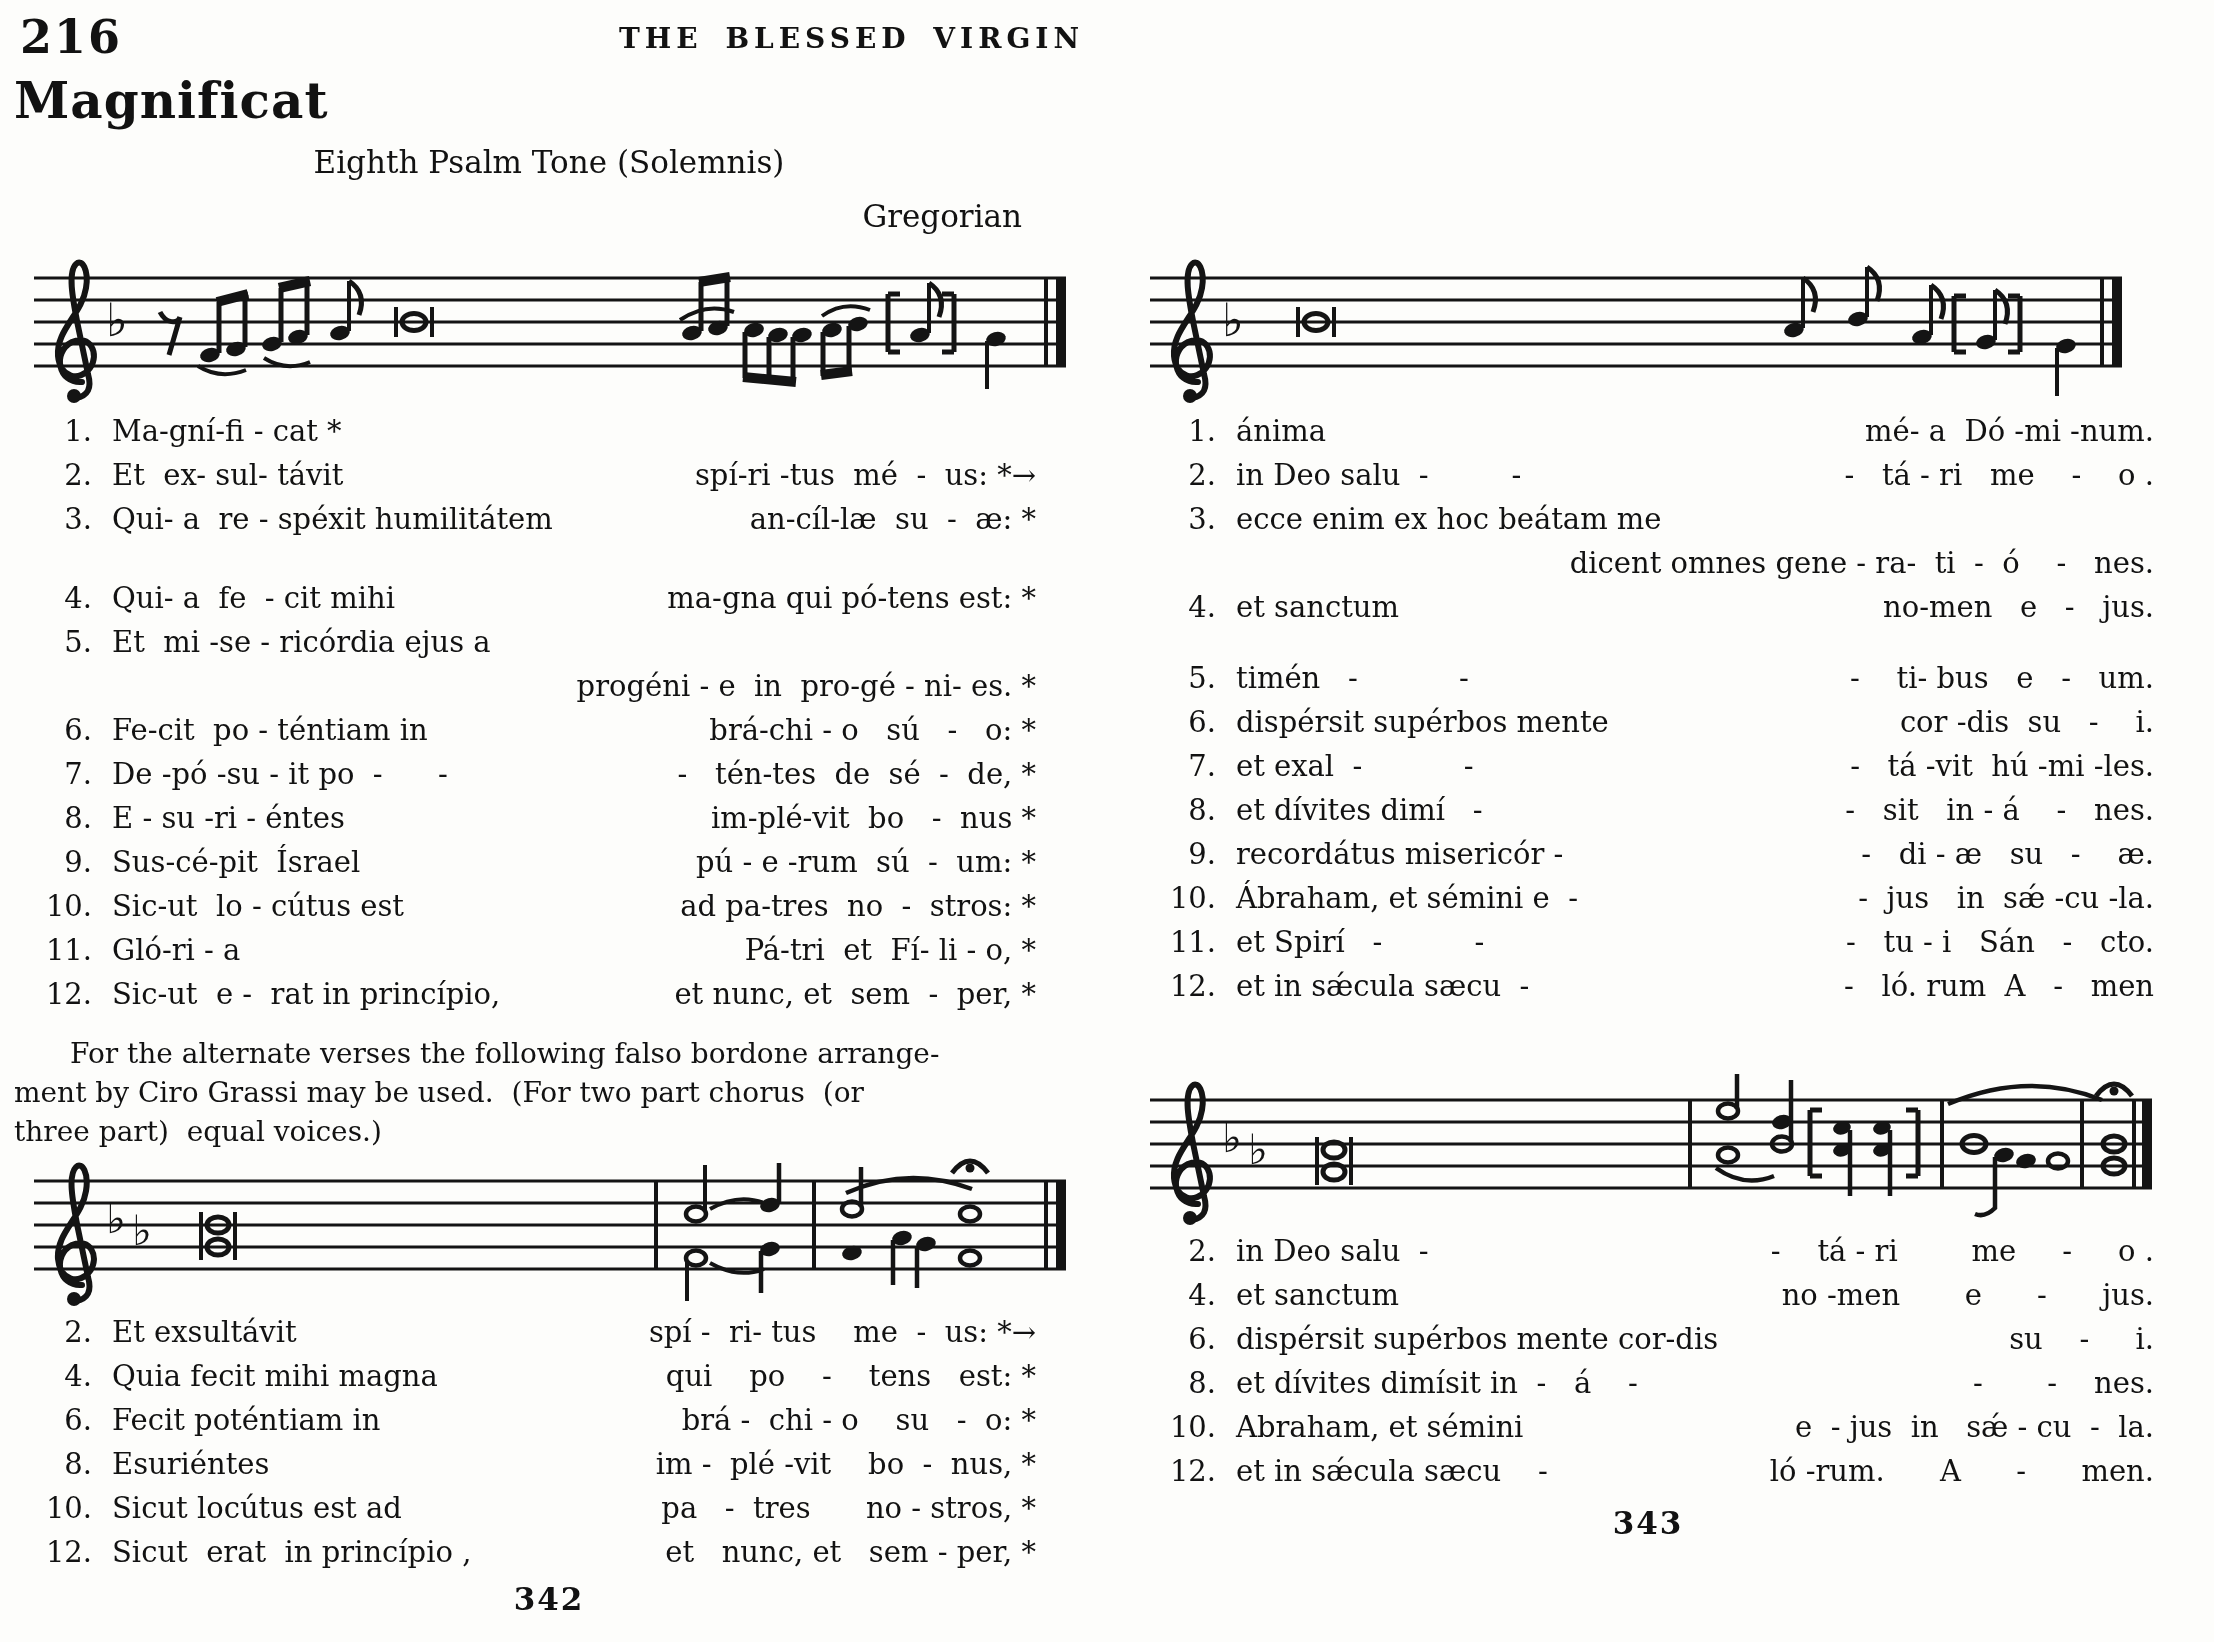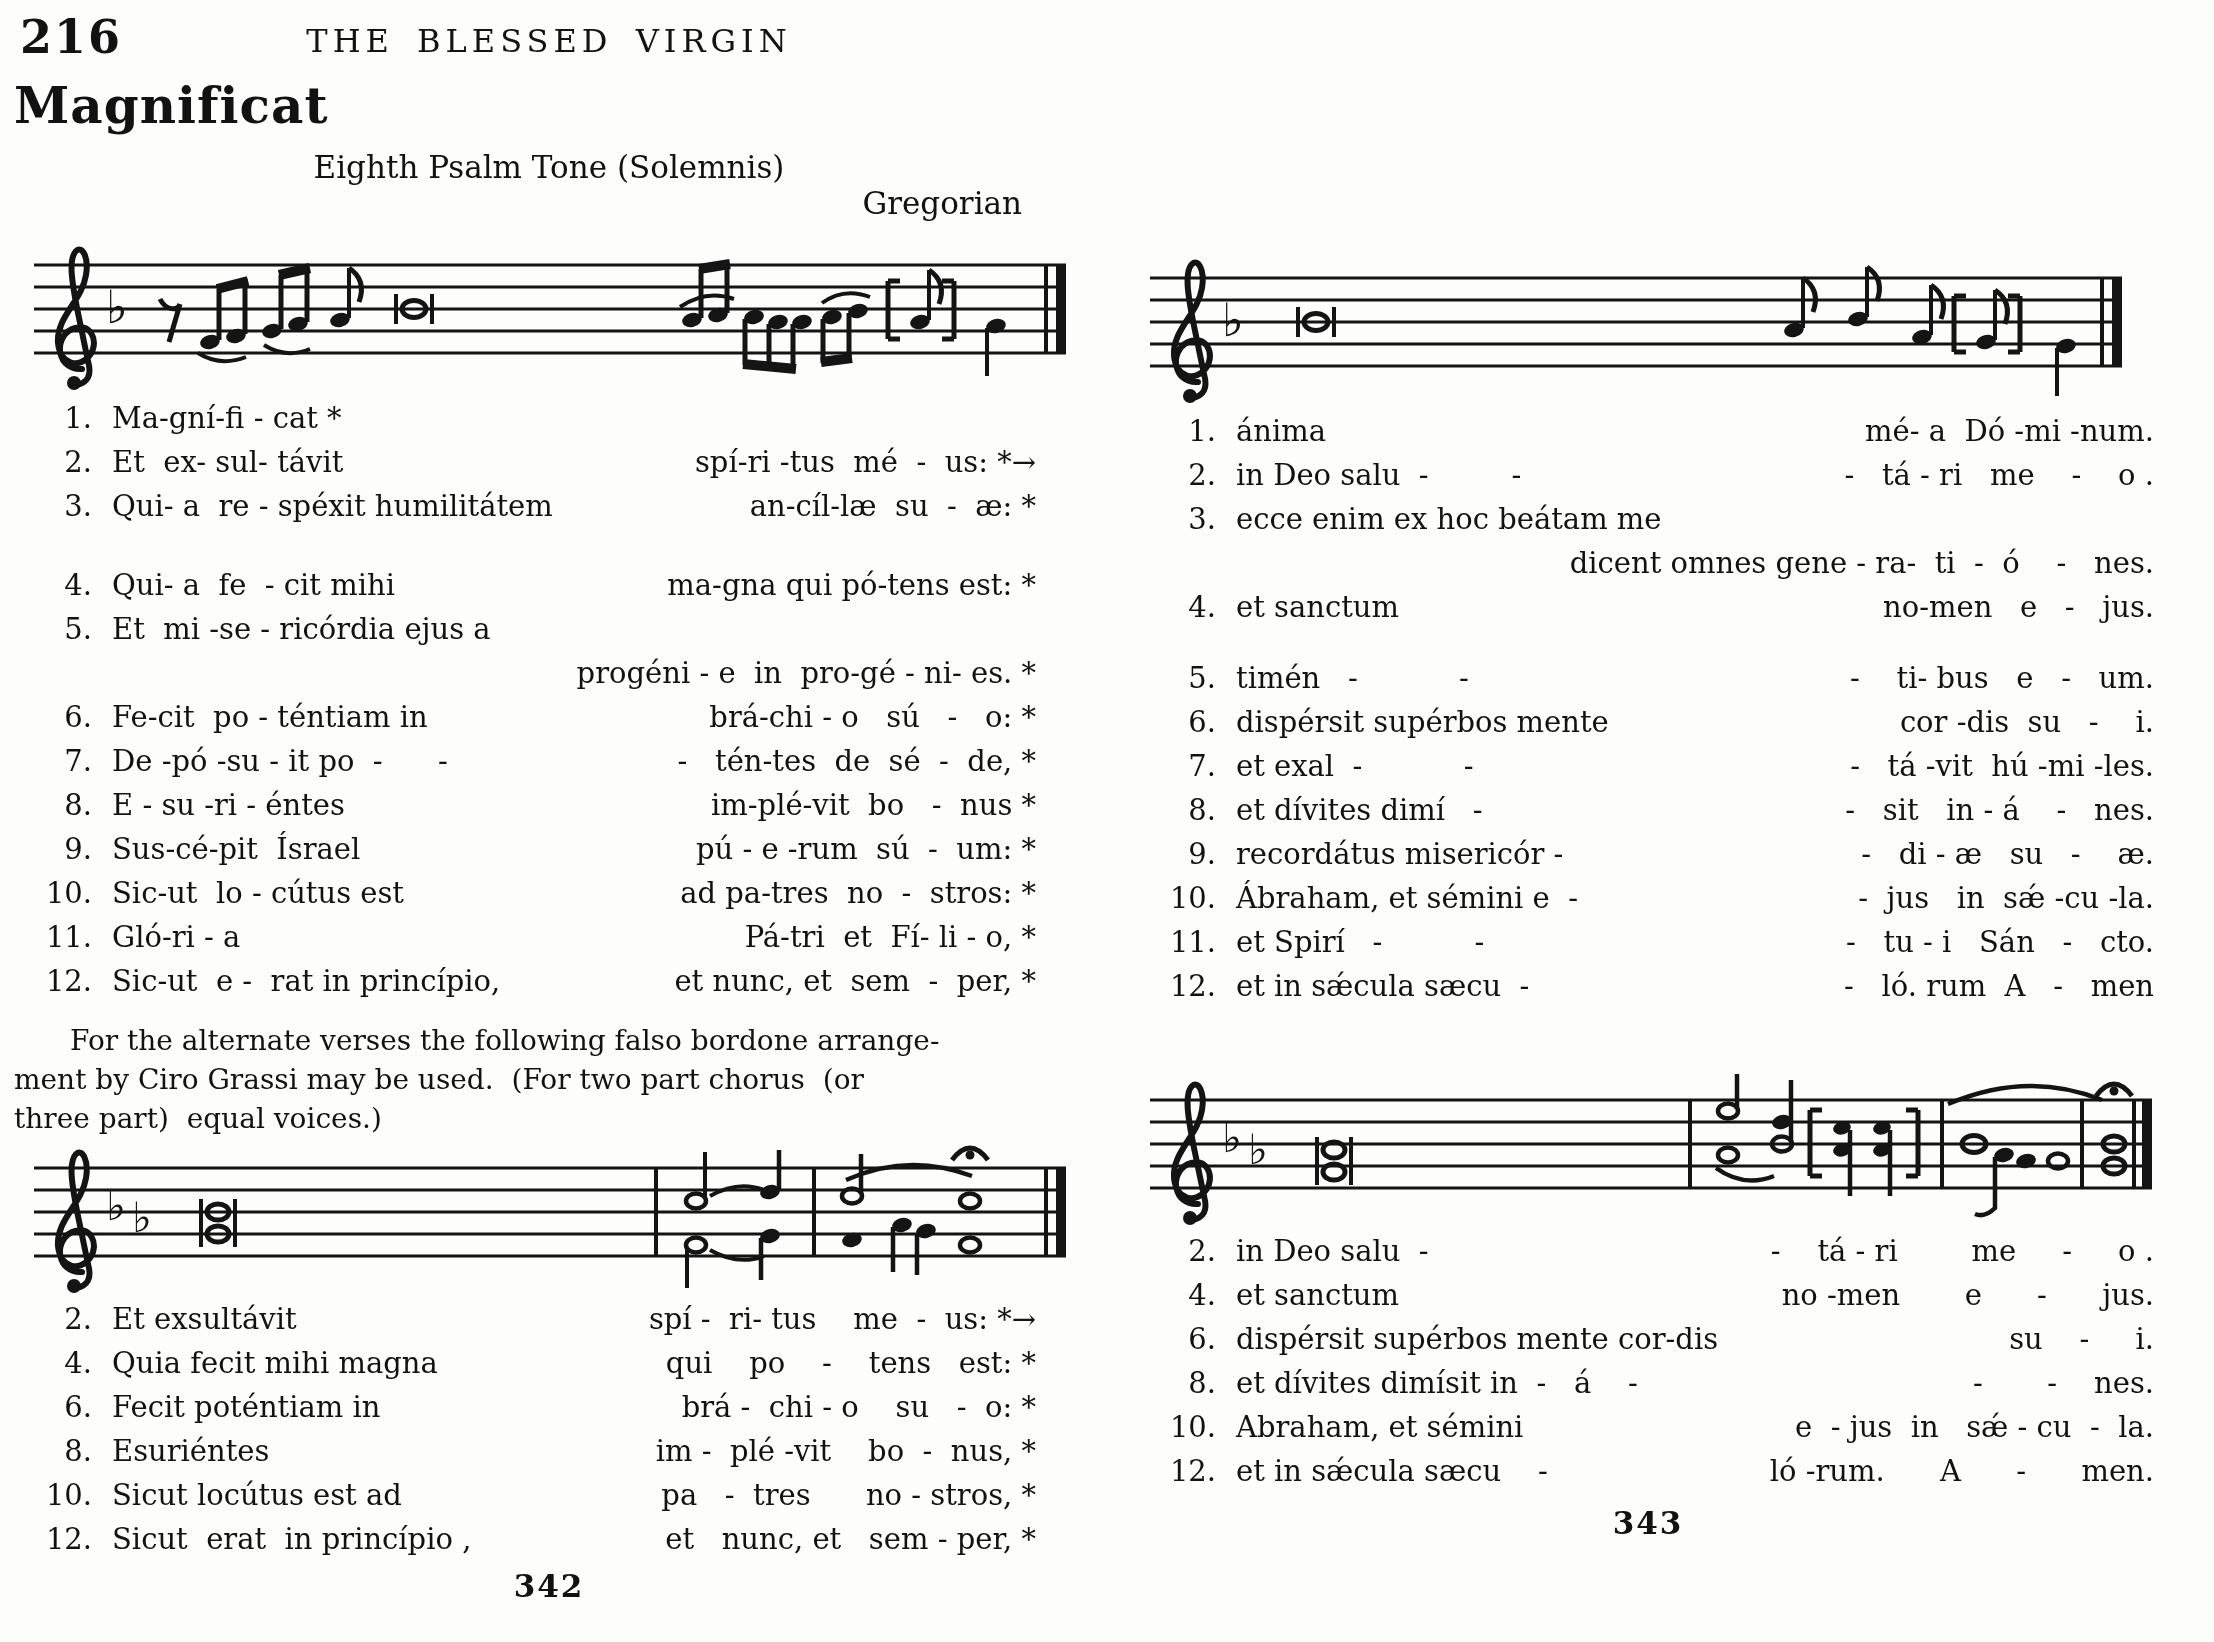--- a/index.html
+++ b/index.html
@@ -8,24 +8,24 @@
     background:#fdfdfb;color:#121212;
     font-family:"DejaVu Serif","Liberation Serif",serif;
   }
   .sheet{display:flex;width:1754px;height:1642px;}
   .half{position:relative;box-sizing:border-box;}
   .half.left{width:1118px;padding:8px 0 0 14px;}
   .half.right{width:1096px;padding:238px 14px 0 46px;}
 
   
   .hymn-number{position:absolute;left:20px;top:10px;font-size:46px;font-weight:bold;letter-spacing:2px;}
-  .running-head{text-align:center;font-size:32px;font-weight:normal;letter-spacing:5px;padding-top:14px;word-spacing:8px;}
+  .running-head{text-align:right;font-size:28px;font-weight:bold;letter-spacing:5px;padding-top:14px;word-spacing:8px;}
   .piece-title{text-align:left;font-size:50px;font-weight:bold;margin-top:16px;letter-spacing:1px;}
   .piece-subtitle{text-align:center;font-size:31px;margin-top:14px;}
-  .attribution{text-align:right;padding-right:62px;font-size:31px;}
+  .attribution{text-align:right;padding-right:62px;font-size:31px;margin-top:18px;}
 
   
   .verses{margin-top:10px;padding-right:48px;}
   .half.right .verses{padding-right:12px;}
   .v-row{display:flex;align-items:baseline;font-size:29px;line-height:31px;margin-bottom:13px;}
   .v-num{white-space:pre;flex:0 0 78px;text-align:right;padding-right:20px;}
   .half.right .v-num{flex:0 0 86px;}
   .v-left{white-space:pre;}
   .v-right{white-space:pre;flex:1;text-align:right;}
   .gap-after{margin-bottom:48px;}

